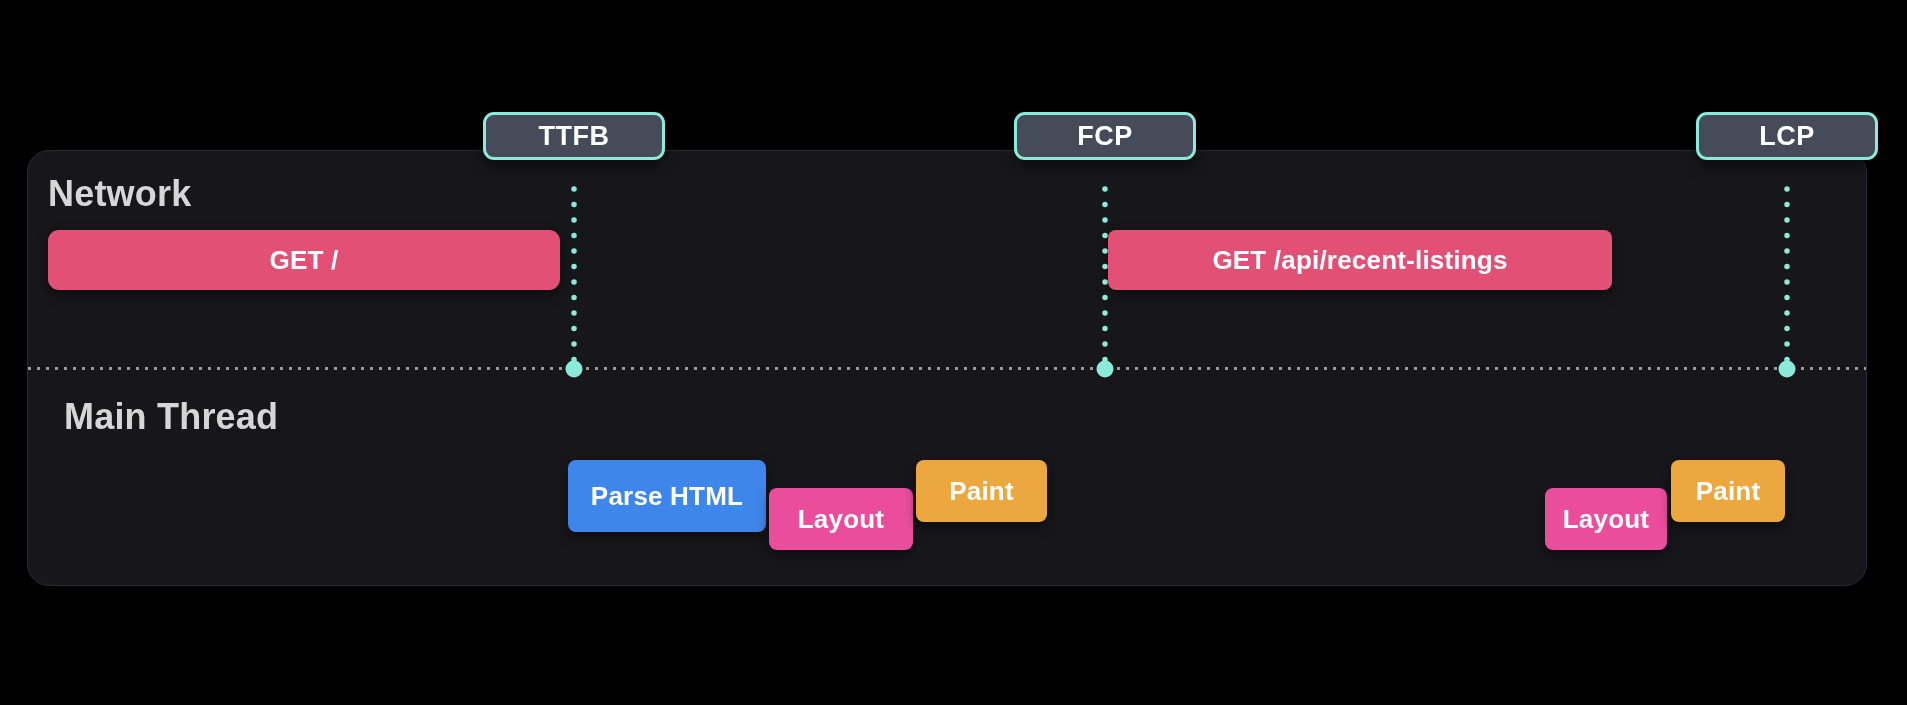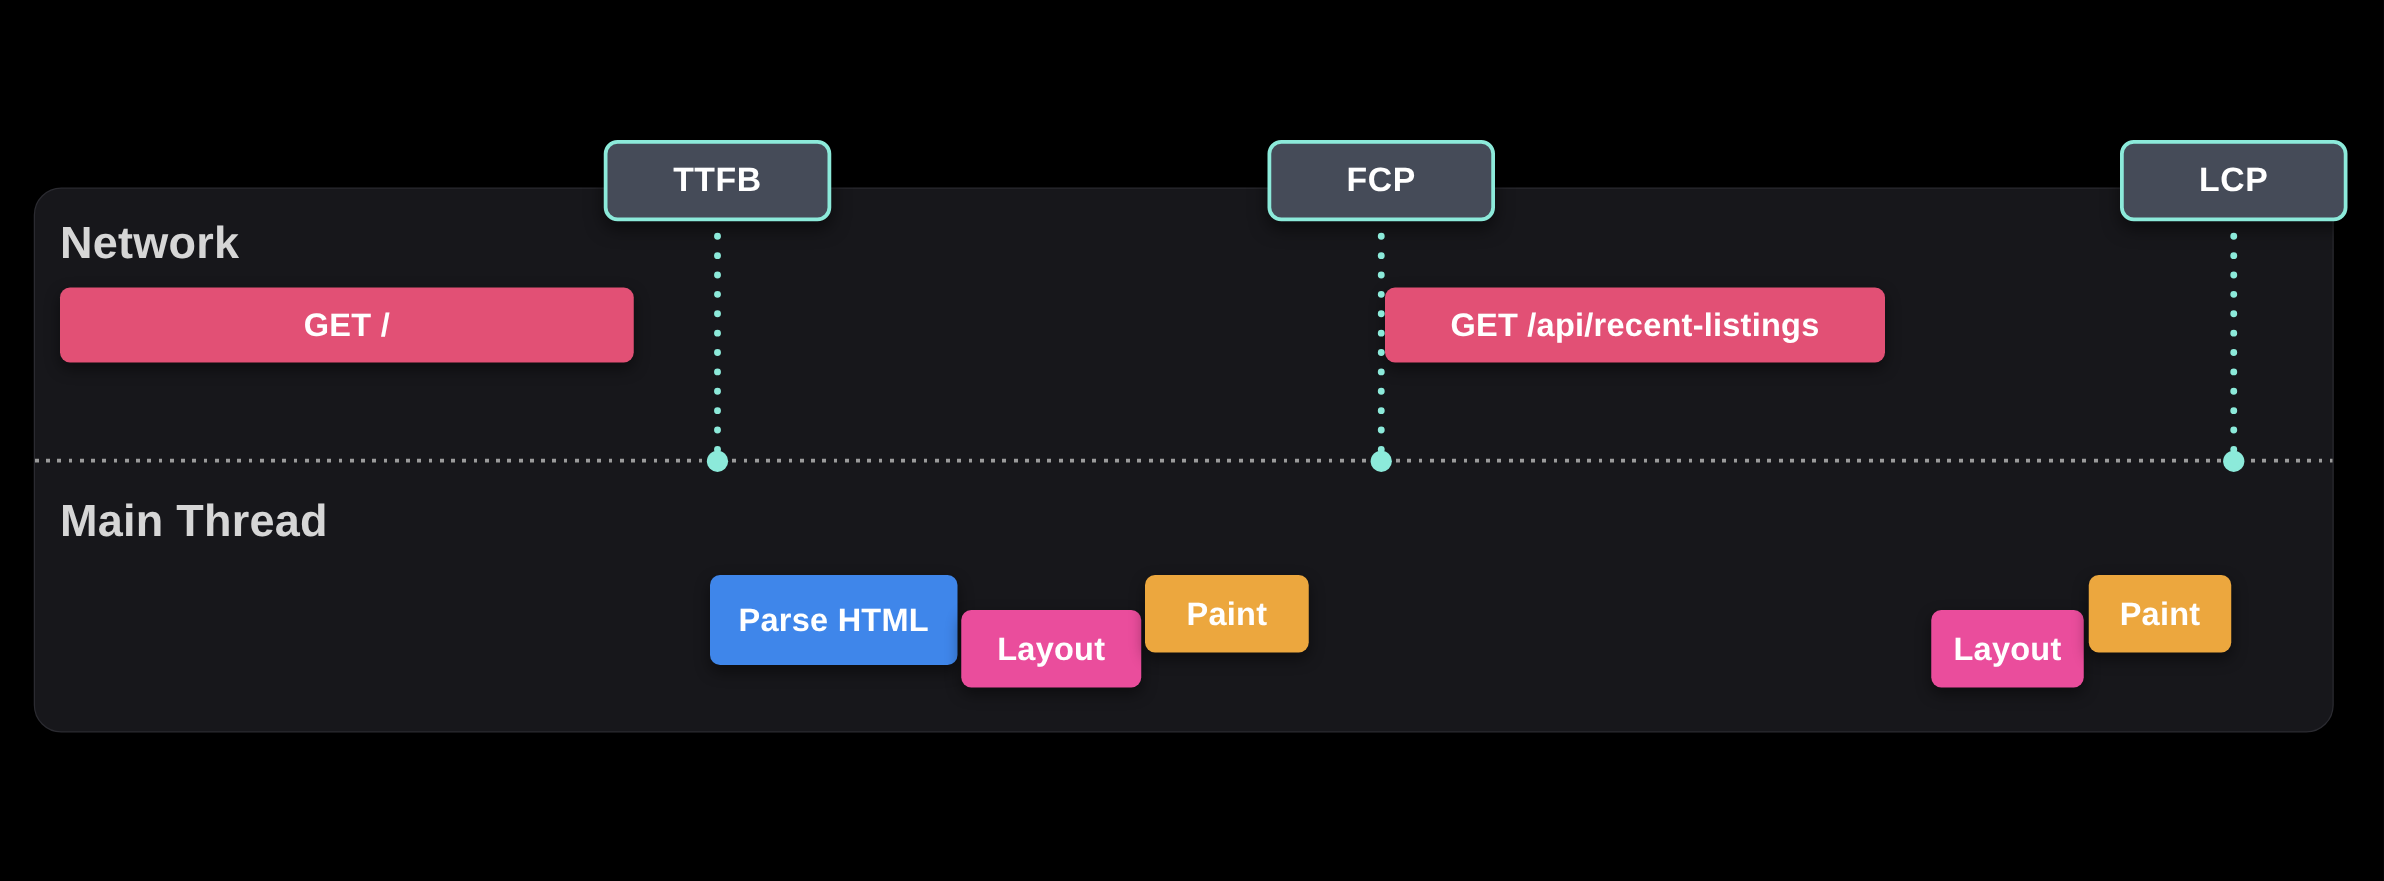--- a/index.html
+++ b/index.html
@@ -39,21 +39,21 @@
 
   .lane-label {
     position: absolute;
     color: var(--lane-label);
     font-weight: bold;
     font-size: 36px;
     letter-spacing: 0.2px;
     z-index: 3;
   }
   .lane-label.network { left: 48px; top: 173px; }
-  .lane-label.main-thread { left: 48px; top: 396px; }
+  .lane-label.main-thread { left: 64px; top: 396px; }
 
   .divider {
     position: absolute;
     left: 28px; top: 367px;
     width: 1838px; height: 3px;
     background: repeating-linear-gradient(to right, var(--divider-dots) 0 3px, transparent 3px 9px);
     z-index: 1;
   }
 
   .bar {
@@ -69,42 +69,42 @@
     letter-spacing: 0.2px;
     box-shadow: 0 5px 12px rgba(0,0,0,0.45);
     z-index: 2;
     white-space: nowrap;
   }
   .bar.rose  { background: var(--request-bar); }
   .bar.blue  { background: var(--parse-html-bar); }
   .bar.pink  { background: var(--layout-bar); margin-top: 28px; }
   .bar.amber { background: var(--paint-bar); text-align: center; }
 
-  #bar-get-root   { left: 48px;   top: 230px; width: 459px; }
-  #bar-get-api    { left: 1108px; top: 230px; width: 400px; }
+  #bar-get-root   { left: 48px;   top: 230px; width: 512px; border-radius: 11px; }
+  #bar-get-api    { left: 1108px; top: 230px; width: 504px; }
   #bar-parse-html { left: 568px;  top: 460px; width: 198px; height: 72px; }
   #bar-layout-1   { left: 769px;  top: 460px; width: 144px; height: 62px; }
   #bar-paint-1    { left: 916px;  top: 460px; width: 131px; height: 62px; }
   #bar-layout-2   { left: 1545px; top: 460px; width: 122px; height: 62px; }
   #bar-paint-2    { left: 1671px; top: 460px; width: 114px; height: 62px; }
 
   .marker {
     position: absolute;
     top: 0; width: 0; height: 0;
     z-index: 4;
   }
   .marker.ttfb { left: 574px; }
   .marker.fcp  { left: 1105px; }
   .marker.lcp  { left: 1787px; }
 
   .marker-box {
     position: absolute;
     left: 0; top: 112px;
     transform: translateX(-50%);
-    width: 182px; height: 65px;
+    width: 182px; height: 48px;
     background: var(--marker-box-bg);
     border: 3px solid var(--marker-teal);
     border-radius: 11px;
     color: var(--marker-text);
     font-weight: bold;
     font-size: 27px;
     letter-spacing: 0.5px;
     display: flex;
     align-items: center;
     justify-content: center;

